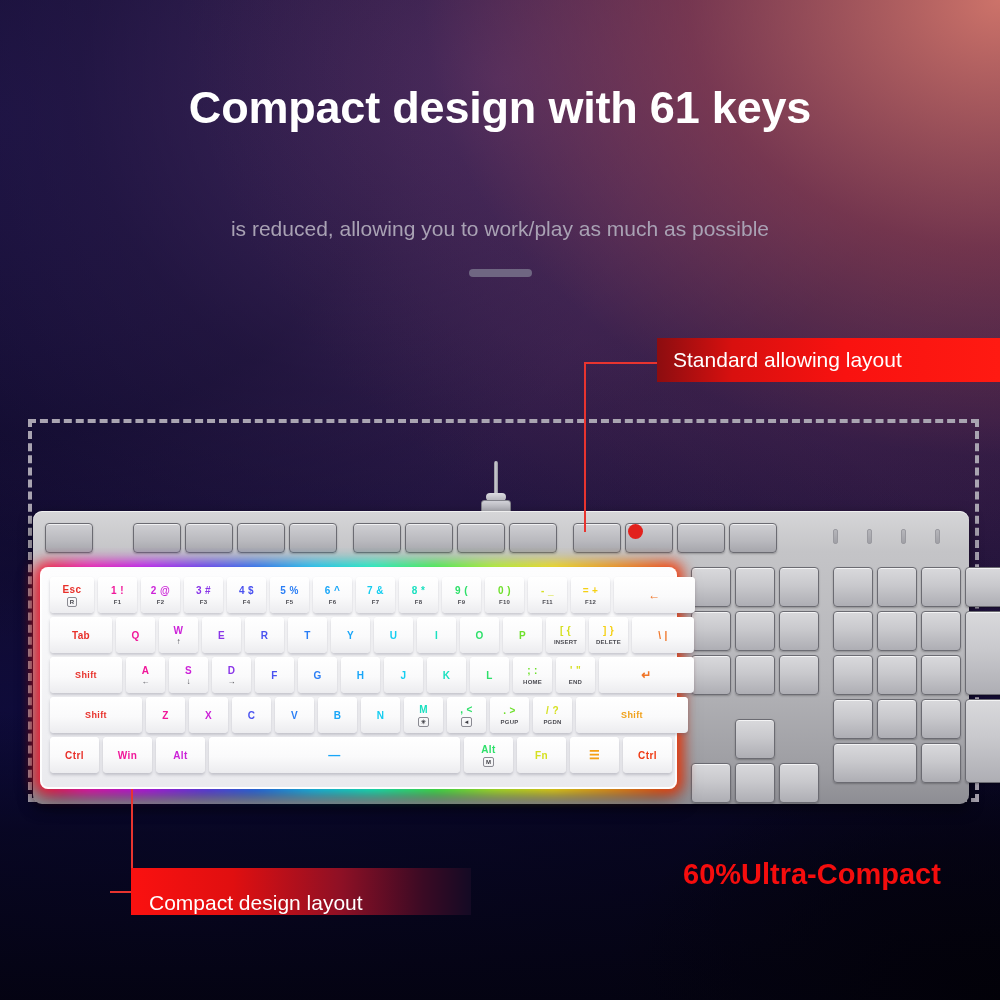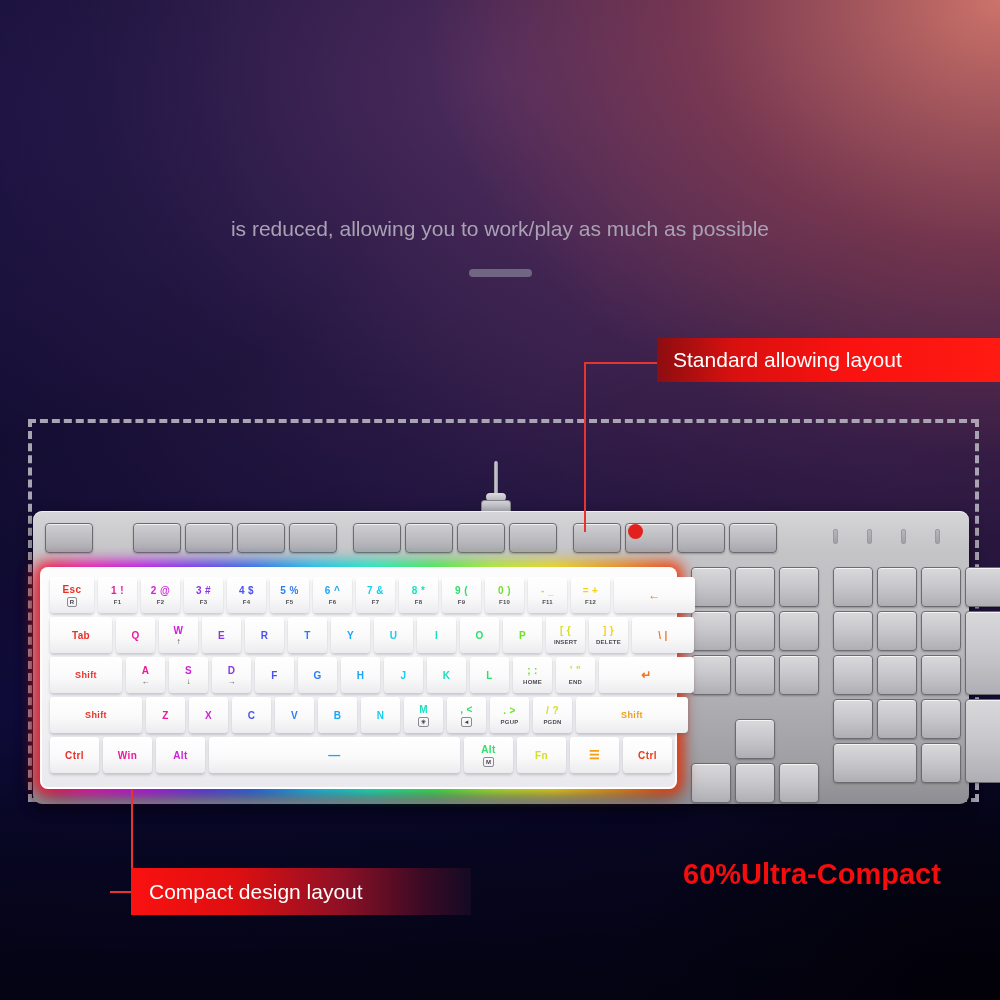--- a/index.html
+++ b/index.html
@@ -64,20 +64,21 @@
     position:absolute; display:flex; align-items:center;
     color:#ffffff; font-size:21px; font-weight:normal; white-space:nowrap;
   }
   .badge-std {
     left:657px; top:338px; width:343px; height:44px; padding-left:16px;
     background:linear-gradient(90deg, #8c0d10 0%, #d8100f 22%, #f91210 55%, #ff1a12 100%);
   }
   .badge-compact {
     left:131px; top:868px; width:340px; height:47px; padding-left:18px;
     background:linear-gradient(90deg, #fa1110 0%, #e00f10 30%, #8d1025 62%, #3a0a24 86%, #140a24 100%);
+    align-items:flex-end;
   }
 
   .ultra {
     position:absolute; left:683px; top:858px;
     color:#f50d0d; font-size:29px; font-weight:bold; white-space:nowrap;
   }
 
   
   .lead { position:absolute; background:#e8342f; }
   .lead-std-v { left:584px; top:362px; width:2px; height:170px; }
@@ -186,20 +187,21 @@
 </style>
 </head>
 <body>
 
 <div id="stage">
 
   <div class="bg-base"></div>
   <div class="bg-dark-bottom"></div>
   <div class="bg-dark-right-bottom"></div>
 
+  <div class="headline">Compact design with 61 keys</div>
   <div class="subline l2">is reduced, allowing you to work/play as much as possible</div>
   <div class="divider-bar"></div>
 
   <div class="dashed-frame"></div>
 
   <div class="cable"></div>
   <div class="cable-ring"></div>
   <div class="cable-base"></div>
 
   <div class="fullkb">

